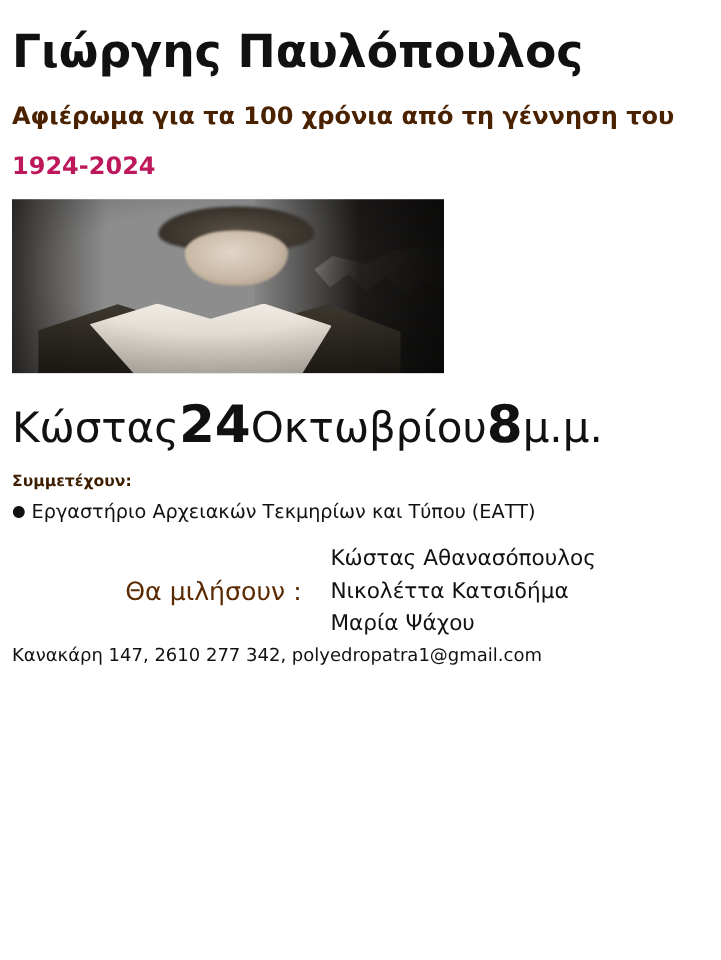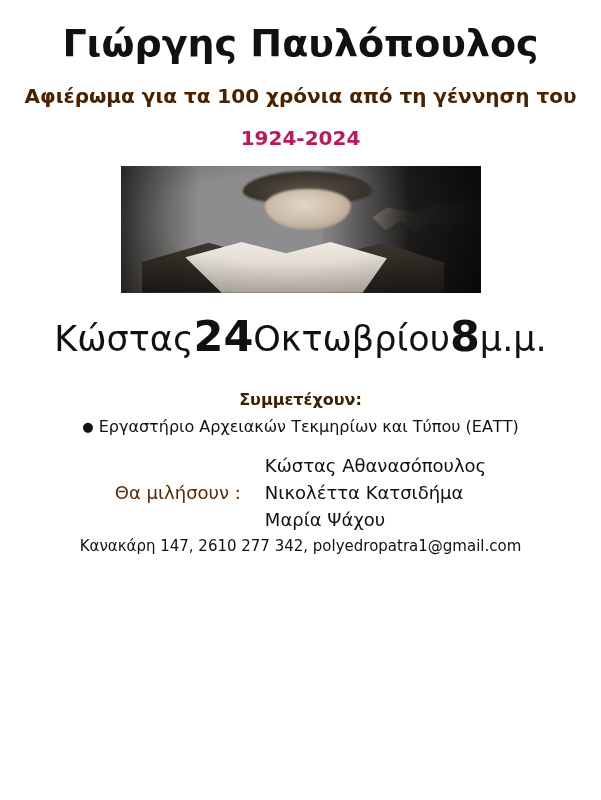--- a/index.html
+++ b/index.html
@@ -15,21 +15,21 @@
     overflow: hidden;
     position: relative;
   }
   .poster {
     width: 601px;
     height: 561px;
     box-sizing: border-box;
     padding: 14px 10px 6px 10px;
     display: flex;
     flex-direction: column;
-    align-items: center;
+    align-items: flex-start;
   }
   .title {
     font-size: 38px;
     font-weight: bold;
     color: #111111;
     letter-spacing: 0px;
     line-height: 1.05;
     text-align: center;
     margin-top: 10px;
     font-family: "DejaVu Sans", sans-serif;
@@ -142,22 +142,22 @@
   .dt-word {
     font-size: 35px;
     font-weight: normal;
   }
   .dt-num {
     font-size: 43px;
     font-weight: bold;
   }
 
   .participants-label {
-    margin-top: 32px;
-    font-size: 16px;
+    margin-top: 18px;
+    font-size: 13px;
     font-weight: bold;
     color: #3d1f00;
     text-align: center;
   }
   .participants {
     margin-top: 6px;
     text-align: center;
     font-size: 16px;
     color: #111111;
     line-height: 1.45;
@@ -174,21 +174,21 @@
 
   .speakers {
     margin-top: 14px;
     display: flex;
     flex-direction: row;
     align-items: center;
     justify-content: center;
     width: 100%;
   }
   .speakers-label {
-    font-size: 18px;
+    font-size: 21px;
     color: #5b2a00;
     font-weight: normal;
     margin-right: 24px;
     white-space: nowrap;
   }
   .speakers-list {
     font-size: 18px;
     color: #111111;
     line-height: 1.5;
     text-align: left;

